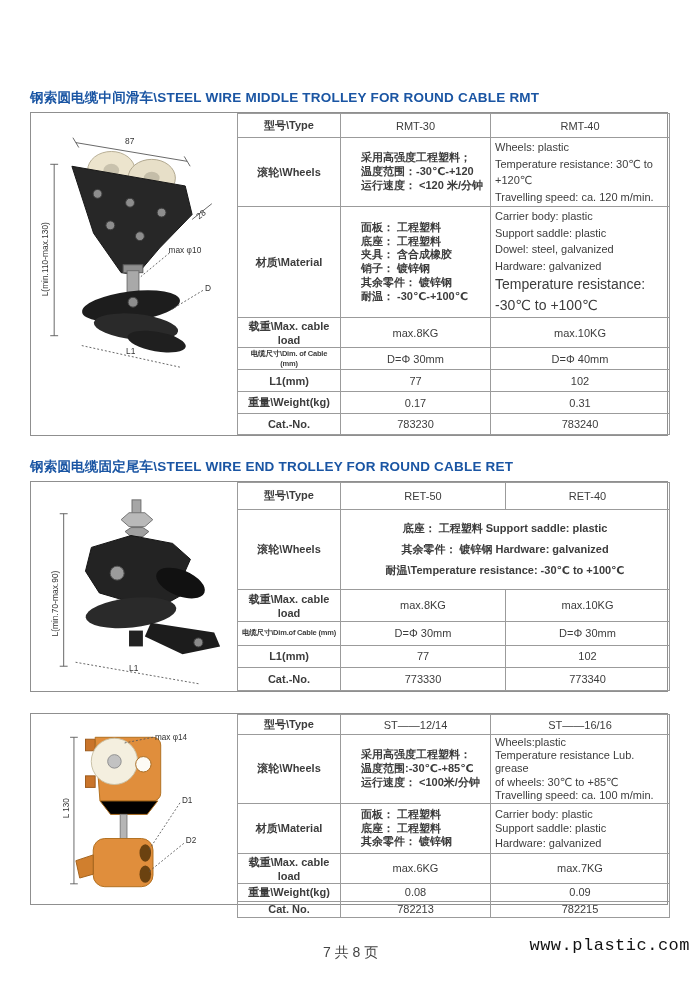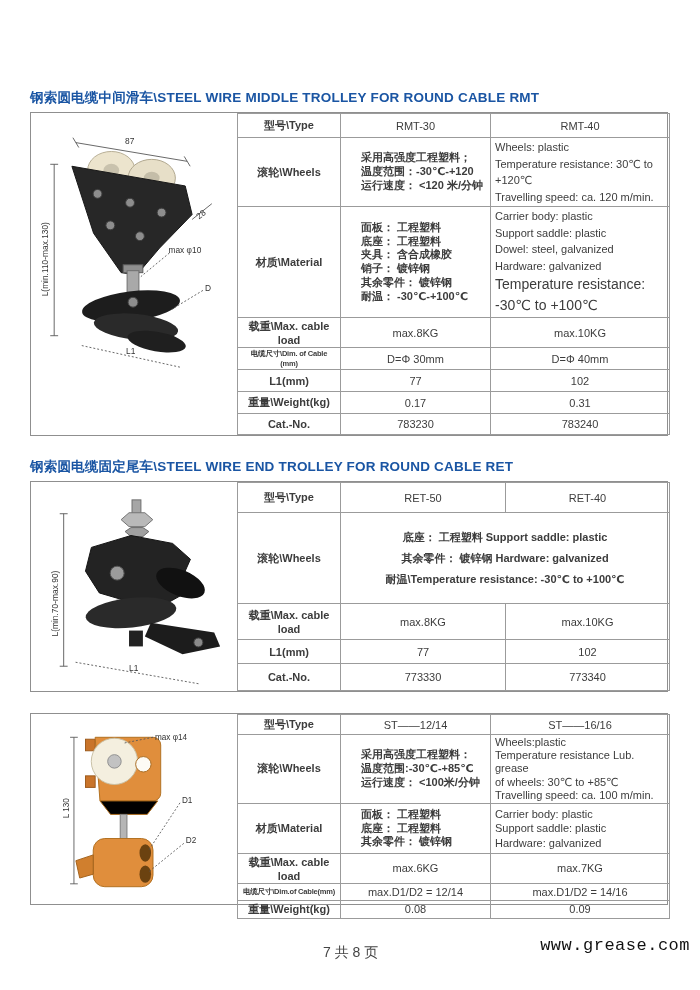--- a/index.html
+++ b/index.html
@@ -209,20 +209,25 @@
               <div>底座： 工程塑料    Support saddle: plastic</div>
               <div>其余零件： 镀锌钢    Hardware: galvanized</div>
               <div>耐温\Temperature resistance: -30℃ to +100℃</div>
             </td>
           </tr>
           <tr style="height:23px">
             <td class="lbl">载重\Max. cable load</td>
             <td>max.8KG</td>
             <td>max.10KG</td>
           </tr>
+          <tr style="height:23px">
+            <td class="lbl small">电缆尺寸\Dim.of Cable (mm)</td>
+            <td>D=Φ 30mm</td>
+            <td>D=Φ 30mm</td>
+          </tr>
           <tr style="height:20px">
             <td class="lbl">L1(mm)</td>
             <td>77</td>
             <td>102</td>
           </tr>
           <tr style="height:22px">
             <td class="lbl">Cat.-No.</td>
             <td>773330</td>
             <td>773340</td>
           </tr>
@@ -296,37 +301,37 @@
               <div>Carrier body: plastic</div>
               <div>Support saddle: plastic</div>
               <div>Hardware: galvanized</div>
             </td>
           </tr>
           <tr style="height:17px">
             <td class="lbl">载重\Max. cable load</td>
             <td>max.6KG</td>
             <td>max.7KG</td>
           </tr>
-          <tr style="height:17px">
-            <td class="lbl small">电缆尺寸\Dim.of Cable(mm)</td>
-            <td>max.D1/D2 = 12/14</td>
-            <td>max.D1/D2 = 14/16</td>
-          </tr>
           <tr style="height:16px">
             <td class="lbl">重量\Weight(kg)</td>
             <td>0.08</td>
             <td>0.09</td>
           </tr>
+          <tr style="height:16px">
+            <td class="lbl">Cat. No.</td>
+            <td>782213</td>
+            <td>782215</td>
+          </tr>
         </tbody>
           </table>
       </div>
     </div>
 
   </div>
 
   <div class="watermark">
     
     
   </div>
 
   <div class="page-num">7 共 8 页</div>
-  <div class="website">www.grease.com</div>
+  <div class="website">www.plastic.com</div>
 </div>
 
 </body></html>

